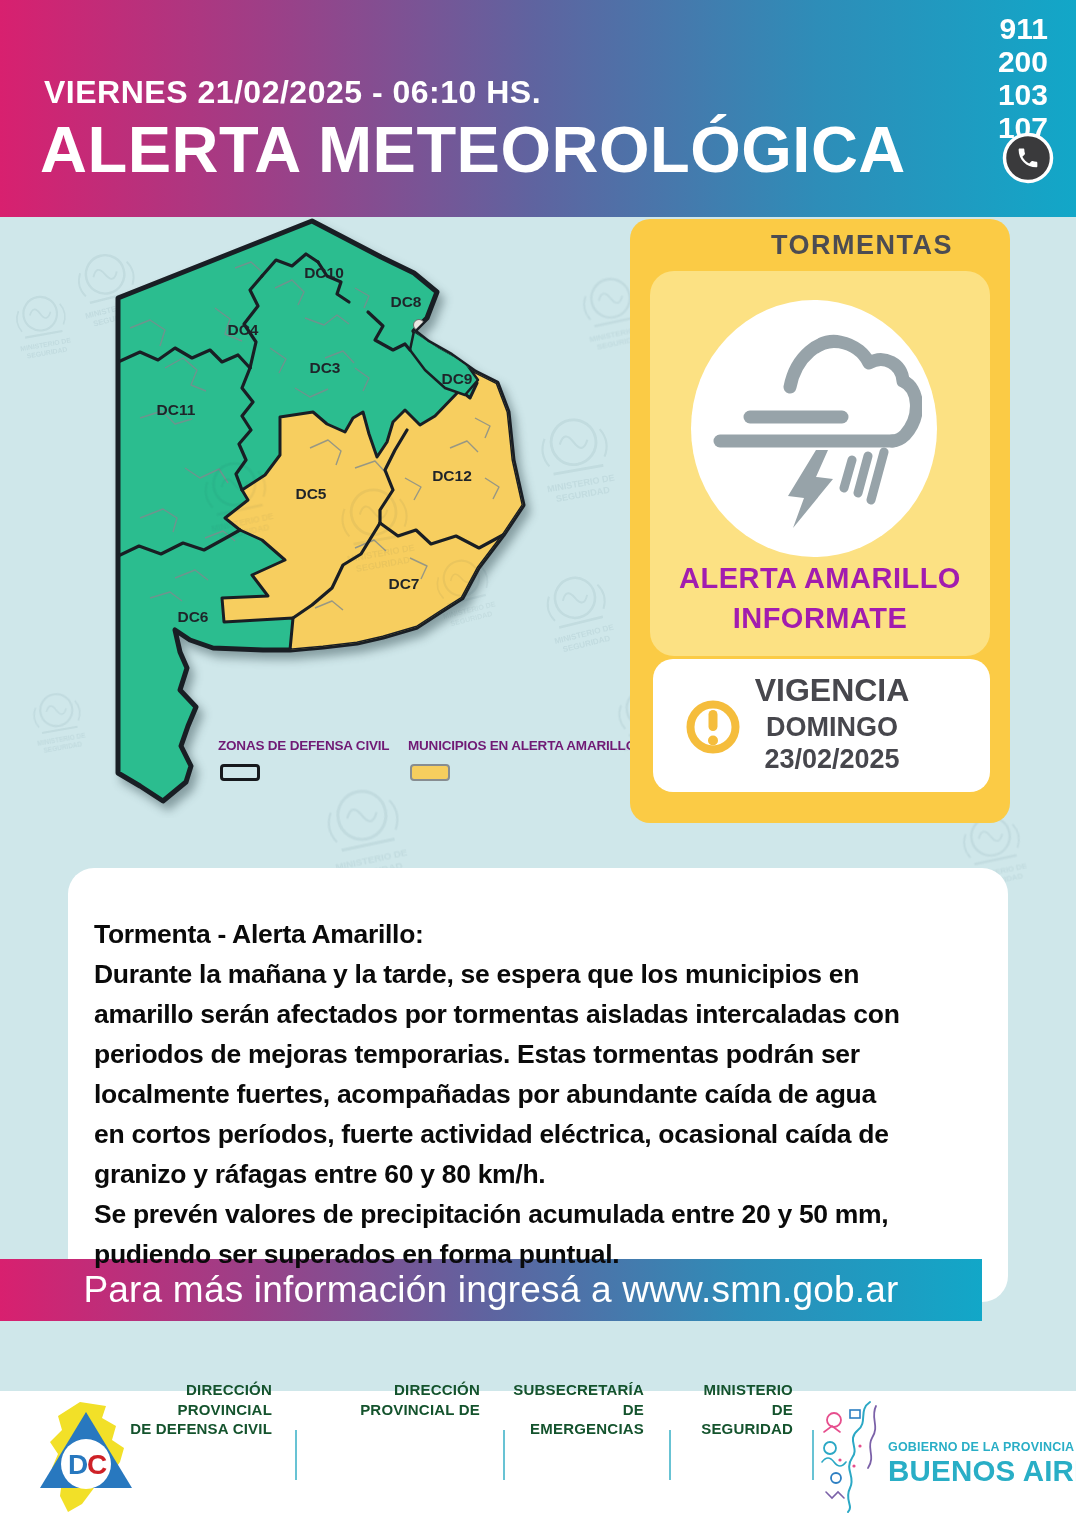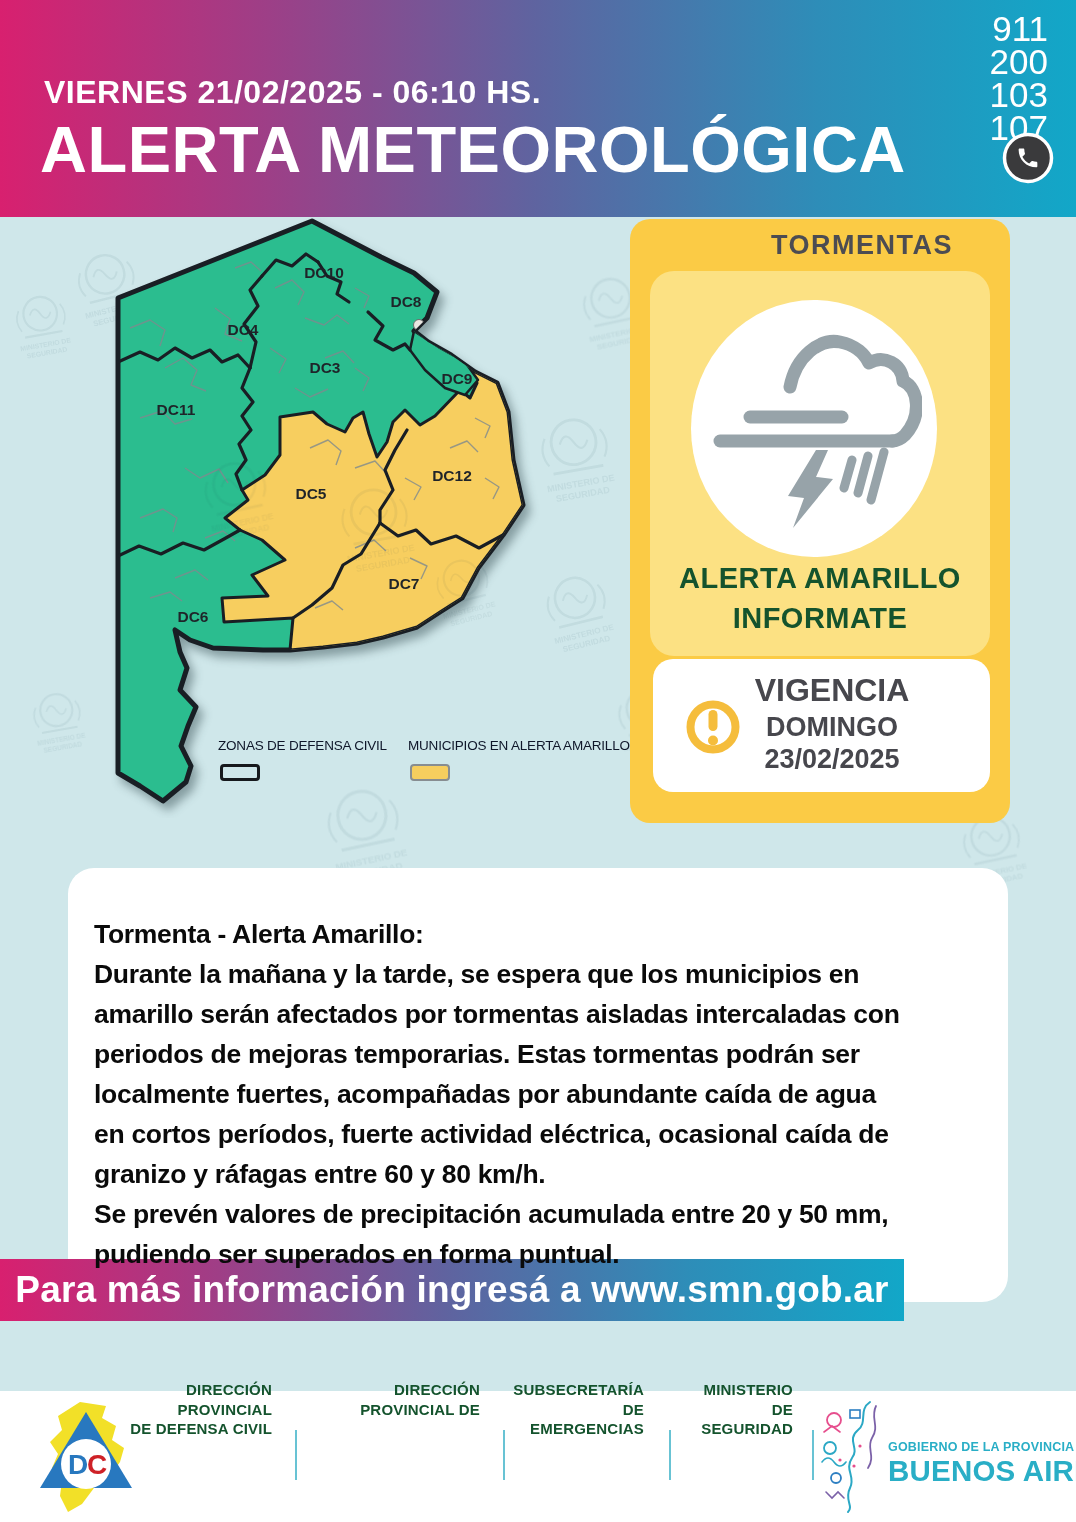--- a/index.html
+++ b/index.html
@@ -10,52 +10,52 @@
     font-family:"Liberation Sans","DejaVu Sans",sans-serif;
   }
   .abs{position:absolute;}
   
   .header{
     left:0;top:0;width:1076px;height:217px;
     background:linear-gradient(90deg,#D8206F 0%,#9D3F87 25%,#5E64A0 50%,#2E8DB8 76%,#12A7C8 100%);
   }
   .header-date{left:44px;top:74px;color:#fff;font-size:32px;font-weight:700;letter-spacing:.5px;}
   .header-title{left:40px;top:112px;color:#fff;font-size:65px;font-weight:700;letter-spacing:.5px;white-space:nowrap;}
-  .emergency{right:28px;top:12px;text-align:right;color:#fff;font-size:35px;font-weight:400;line-height:33px;}
+  .emergency{right:28px;top:12px;text-align:right;color:#fff;font-size:30px;font-weight:700;line-height:33px;}
   .phone-wrap{left:1000px;top:130px;width:56px;height:56px;}
   
   .map-svg{left:55px;top:218px;}
-  .legend-label{top:738px;font-size:13.5px;font-weight:400;color:#0f172a;letter-spacing:-.2px;white-space:nowrap;}
+  .legend-label{top:738px;font-size:13.5px;font-weight:700;color:#701a75;letter-spacing:-.2px;white-space:nowrap;}
   .swatch{top:764px;width:40px;height:17px;border-radius:4px;}
   .swatch-zones{left:220px;border:3.5px solid #16191D;background:transparent;}
   .swatch-yellow{left:410px;border:2px solid #878D91;background:#F6CE5E;}
   
   .alert-card{left:630px;top:219px;width:380px;height:604px;border-radius:20px;background:#FBCB45;}
   .alert-title{left:630px;top:230px;width:380px;text-align:center;font-size:27px;font-weight:700;letter-spacing:1.5px;color:#4C4C52;}
   .alert-inner{left:650px;top:271px;width:340px;height:385px;border-radius:24px;background:#FCE183;}
   .icon-ellipse{left:691px;top:300px;width:246px;height:257px;border-radius:50%;background:#fff;}
   .storm-svg{left:712px;top:330px;}
-  .alert-line{left:630px;width:380px;text-align:center;font-size:29px;font-weight:700;letter-spacing:.5px;color:#14532d;}
+  .alert-line{left:630px;width:380px;text-align:center;font-size:29px;font-weight:700;letter-spacing:.5px;color:#a21caf;}
   .alert-line1{top:562px;}
   .alert-line2{top:602px;}
   .validity-card{left:653px;top:659px;width:337px;height:133px;border-radius:20px;background:#fff;}
   .warn-svg{left:683px;top:697px;}
   .validity-text{left:722px;width:220px;text-align:center;color:#47474D;font-weight:700;}
   .validity-title{top:672px;font-size:32px;}
   .validity-day{top:712px;font-size:27px;}
   .validity-date{top:744px;font-size:27px;}
   
   .body-card{left:68px;top:868px;width:940px;height:434px;border-radius:26px;background:#fff;}
   .body-text{left:94px;top:914px;width:890px;}
   .body-text div{font-size:26.5px;line-height:40px;font-weight:700;letter-spacing:-.3px;color:#0A0A0A;white-space:nowrap;}
   
   .info-bar{
-    left:0;top:1259px;width:904px;height:62px;
+    left:0;top:1259px;width:982px;height:62px;
     background:linear-gradient(90deg,#D8206F 0%,#9D3F87 25%,#5E64A0 50%,#2E8DB8 76%,#12A7C8 100%);
-    color:#fff;text-align:center;line-height:62px;font-size:37px;font-weight:700;letter-spacing:.2px;
+    color:#fff;text-align:center;line-height:62px;font-size:37px;font-weight:400;letter-spacing:.2px;
   }
   
   .footer{left:0;top:1391px;width:1076px;height:131px;background:#fff;}
   .dc-logo{left:22px;top:1396px;}
   .org{top:1380px;text-align:right;color:#14532d;font-size:15px;font-weight:700;line-height:19.5px;letter-spacing:.2px;}
   .org1{left:120px;width:152px;}
   .org2{left:300px;width:180px;}
   .org3{left:510px;width:134px;}
   .org4{left:683px;width:110px;}
   .divider{top:1430px;width:2px;height:50px;background:#35AFC6;opacity:.75;}

